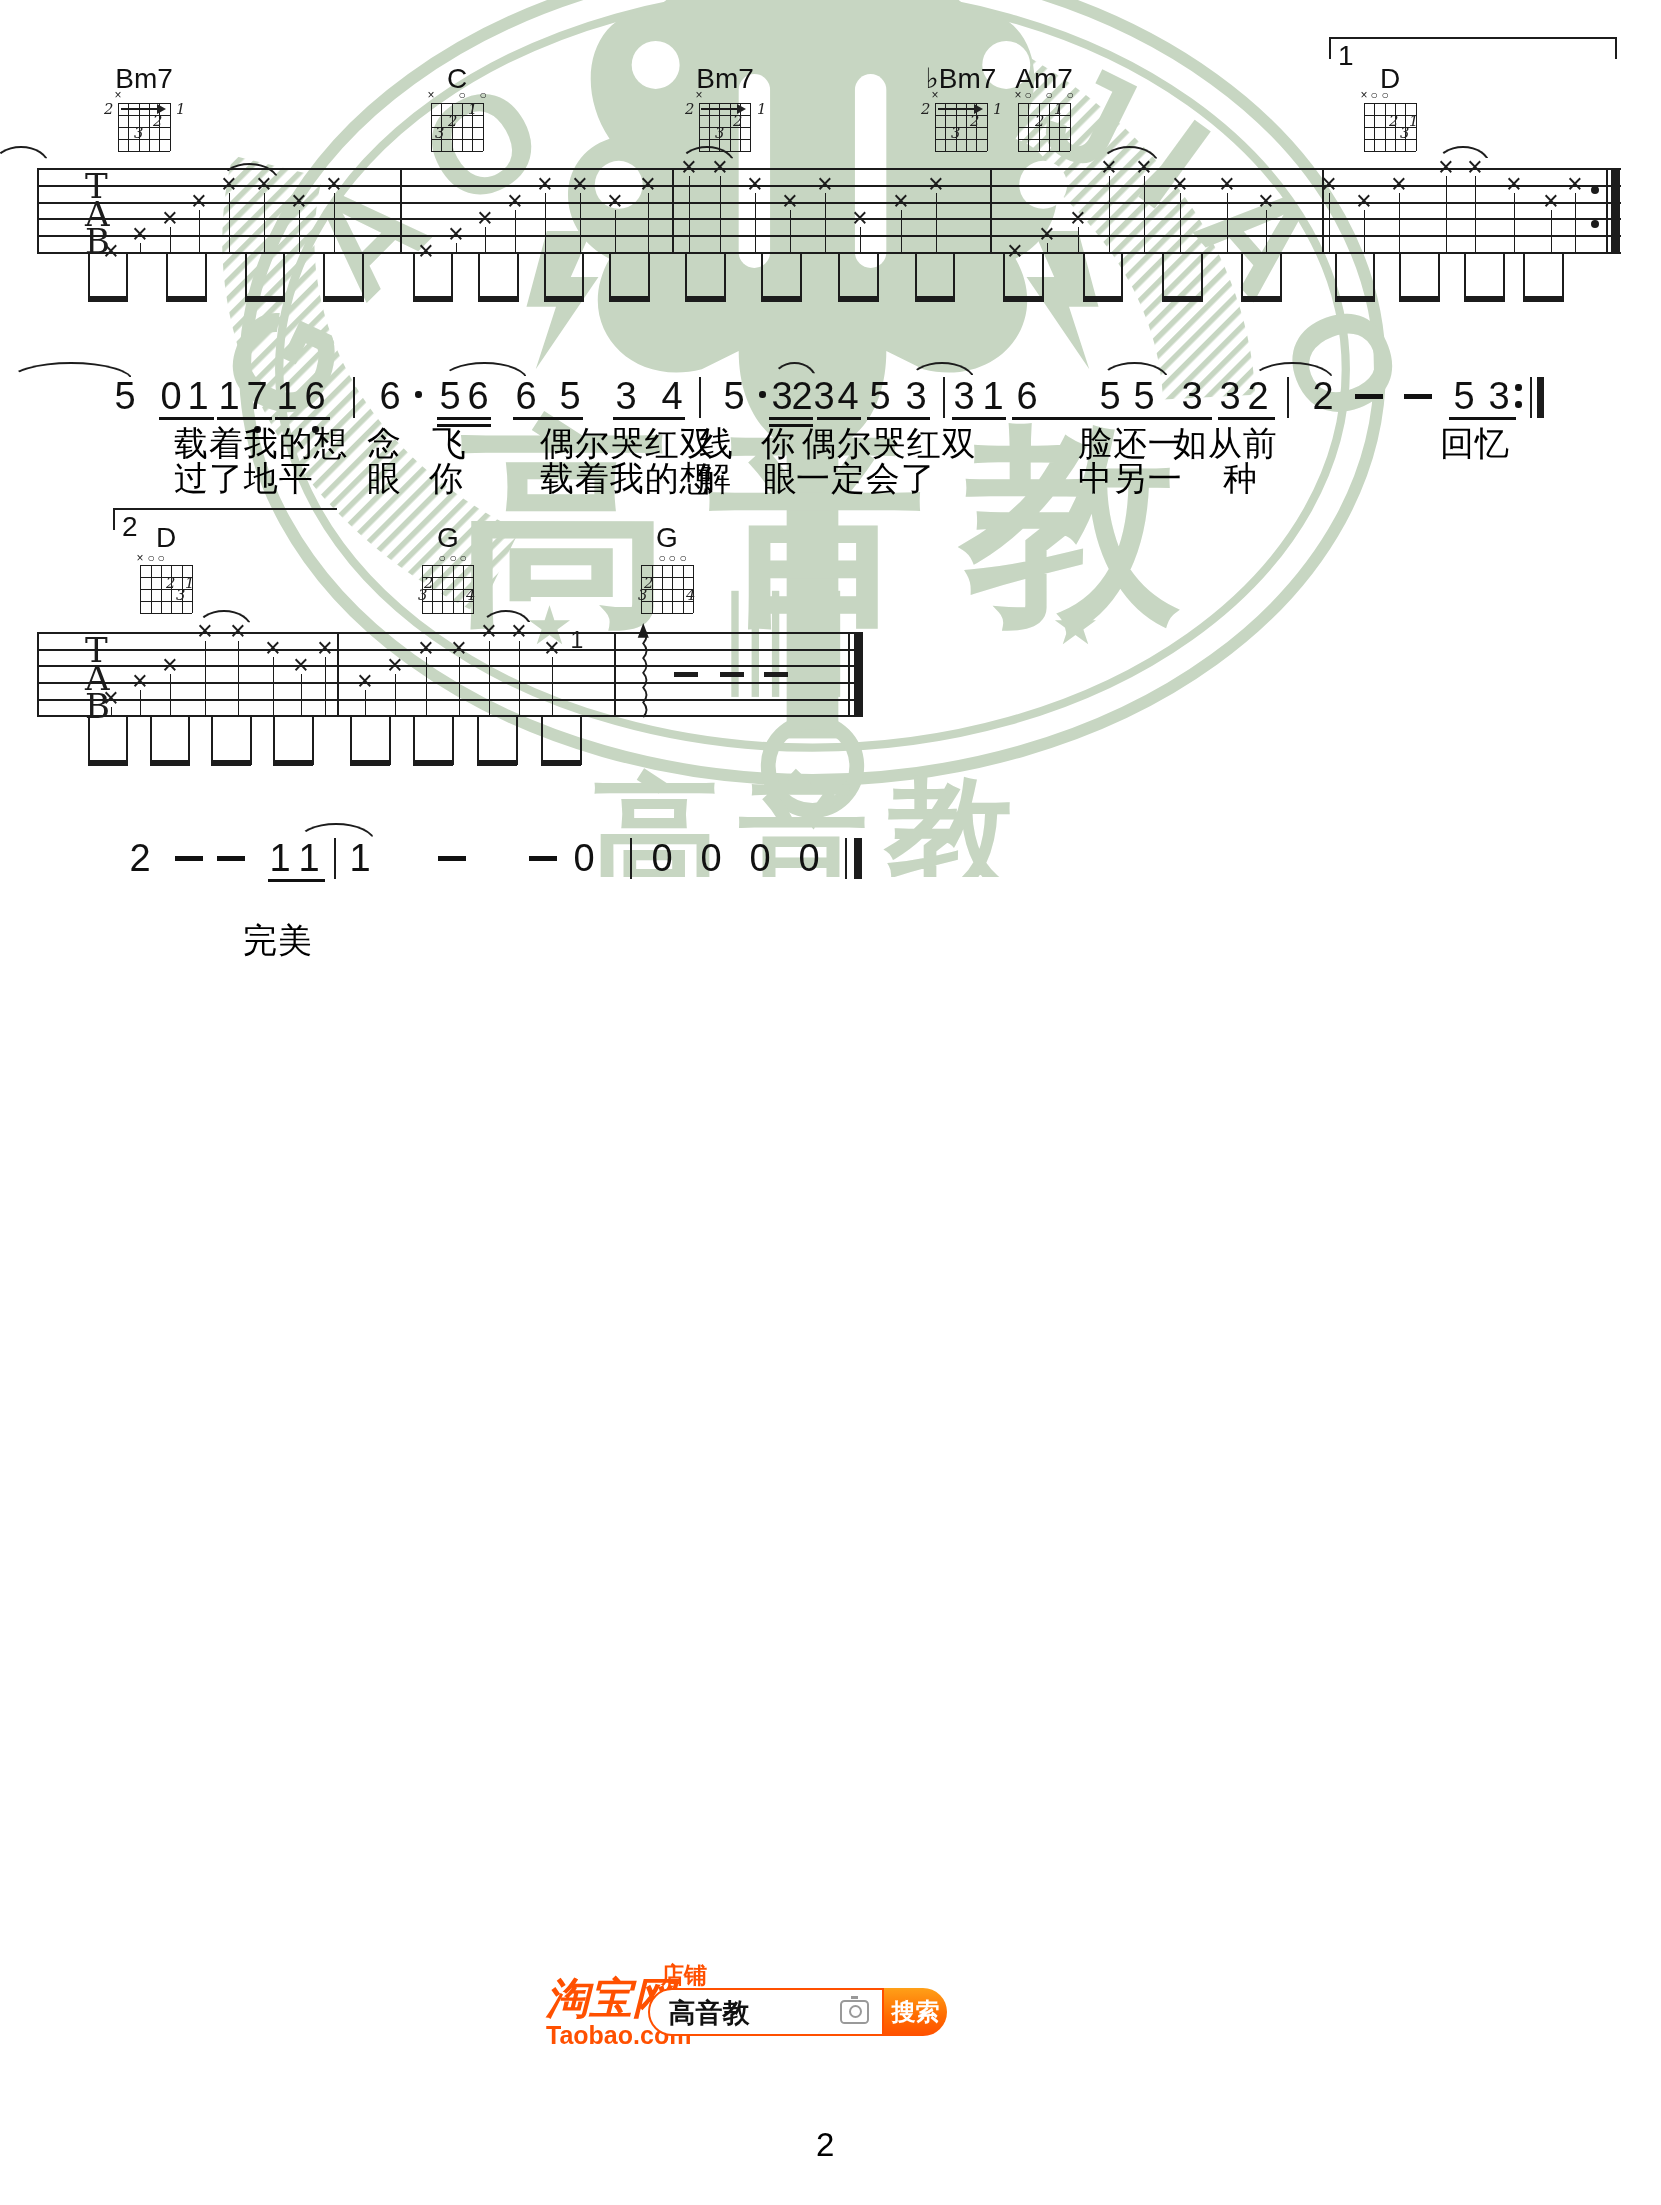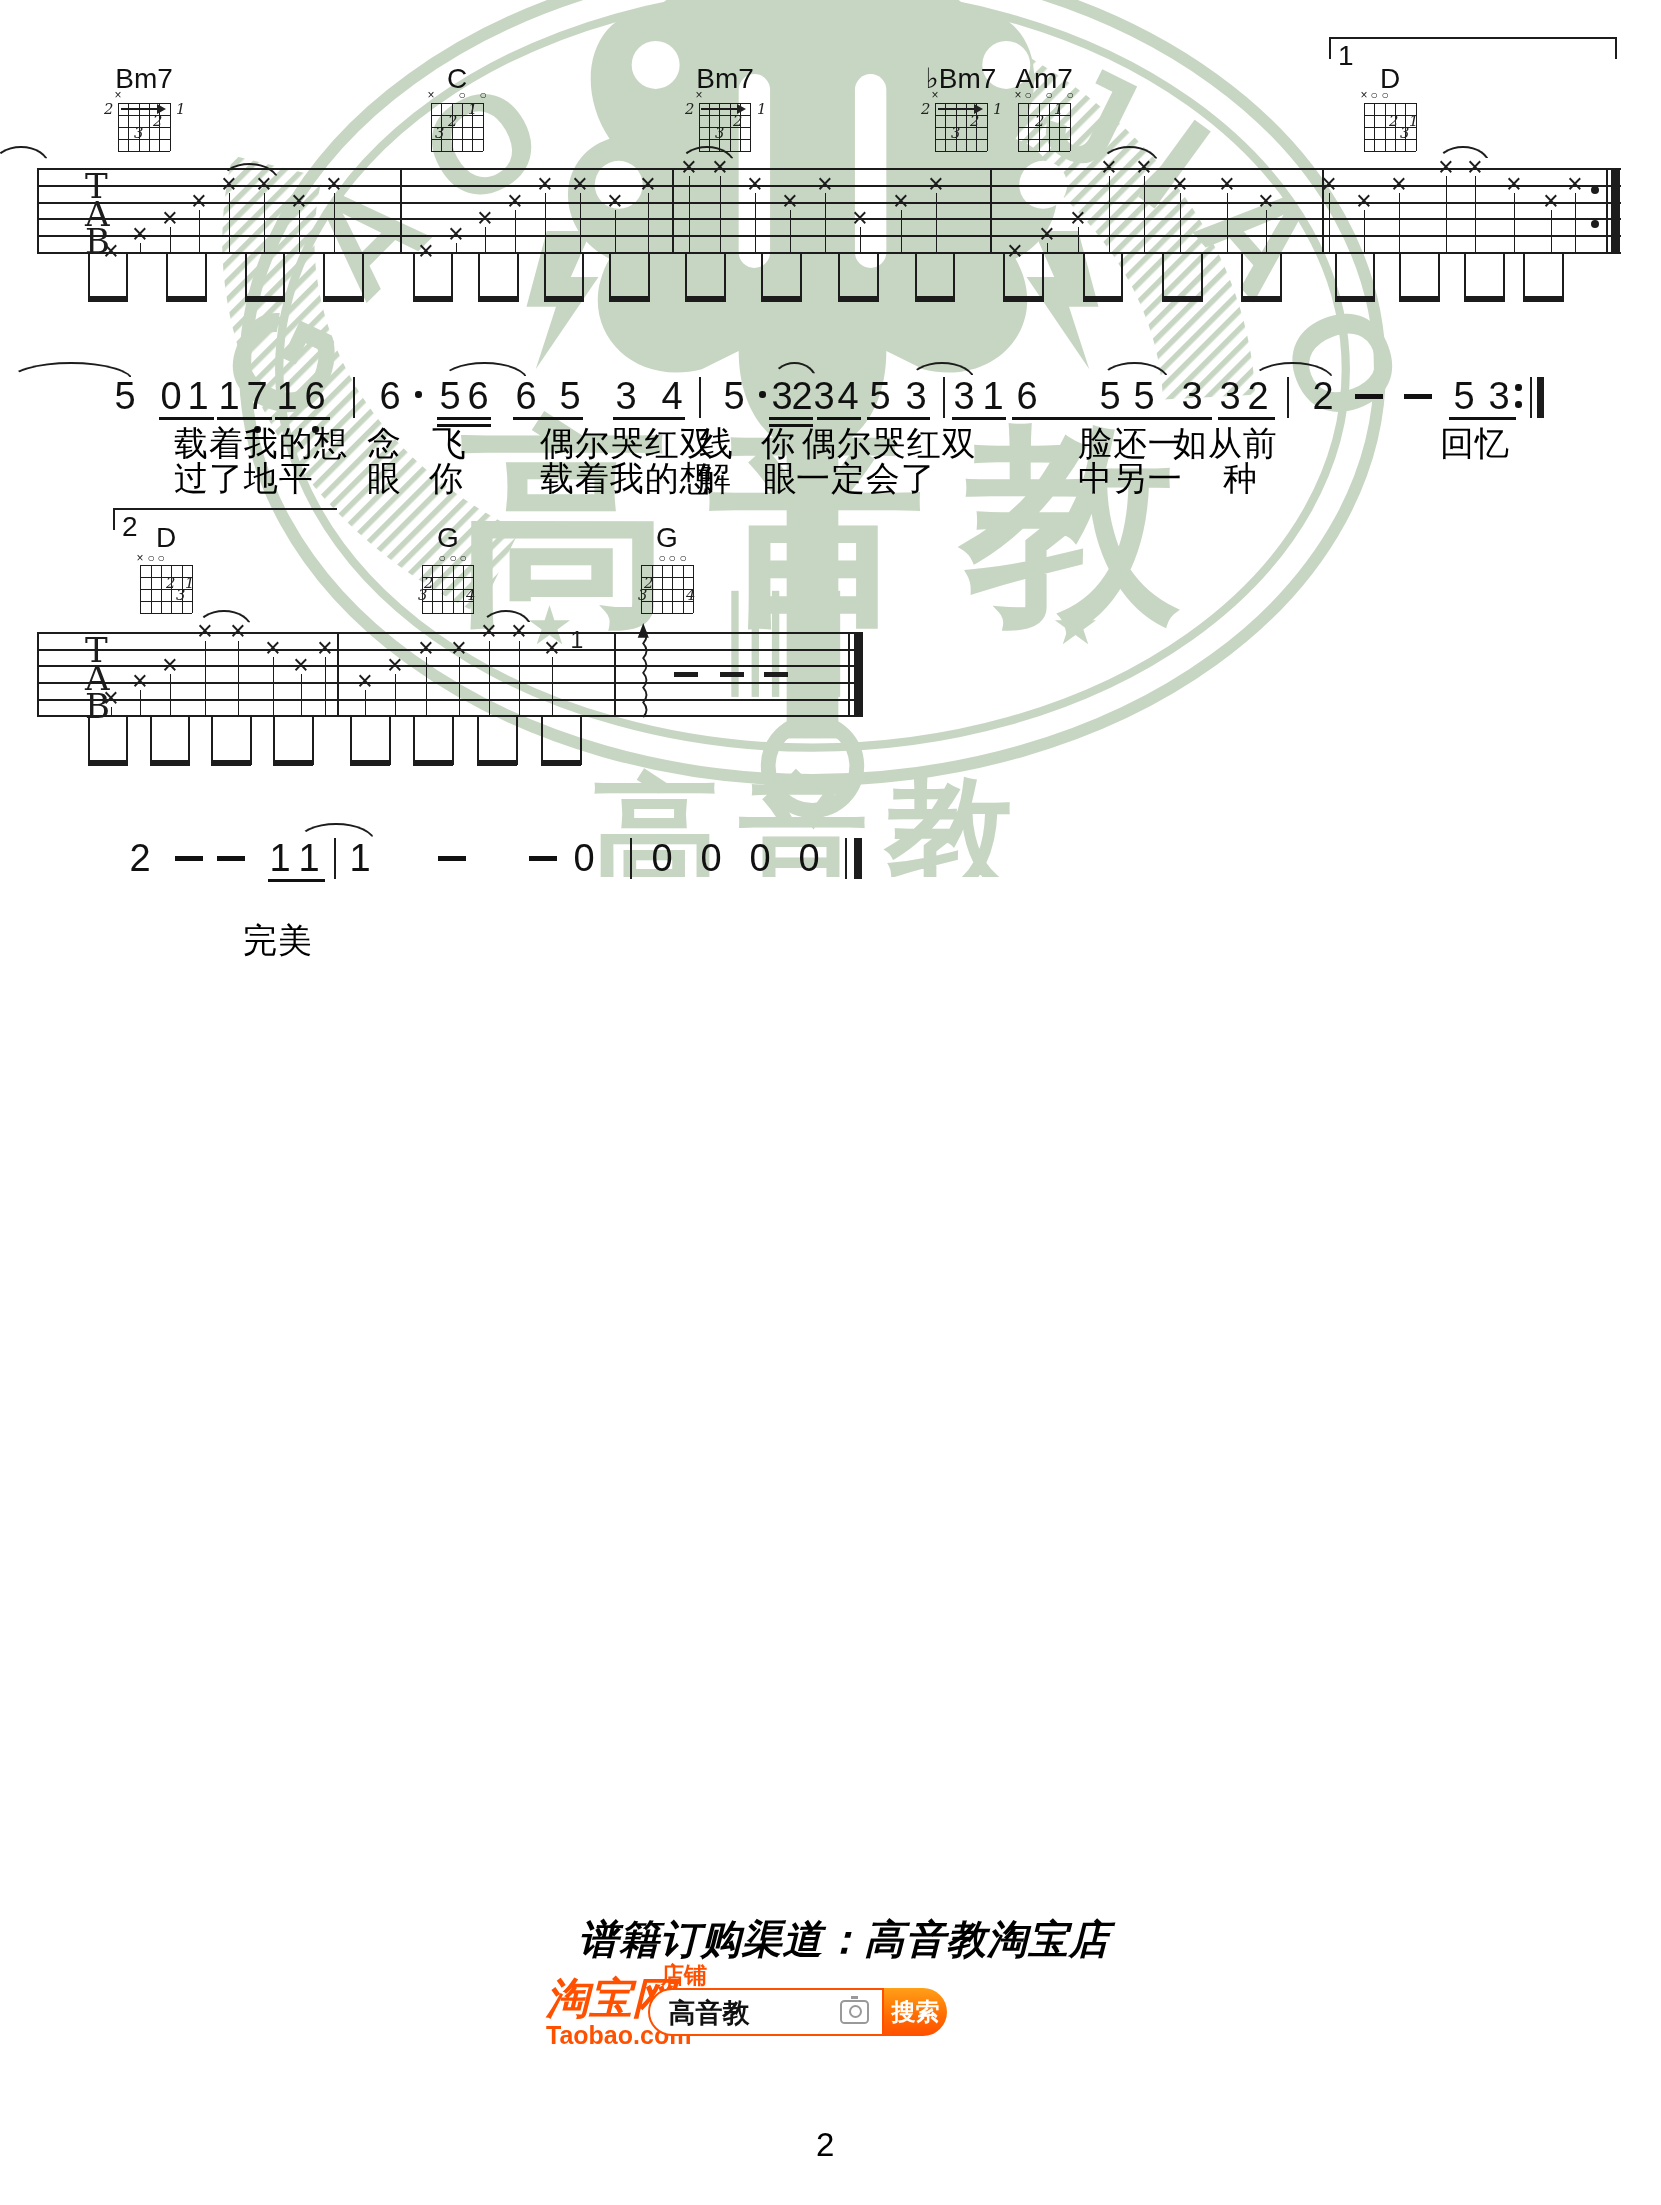--- a/index.html
+++ b/index.html
@@ -617,21 +617,20 @@
       <div class="lyr" style="left: 429px; top: 461px;">你</div>
       <div class="lyr" style="left: 540px; top: 461px;">载着我的想</div>
       <div class="lyr" style="left: 697px; top: 461px;">解</div>
       <div class="lyr" style="left: 763px; top: 461px;">眼</div>
       <div class="lyr" style="left: 796px; top: 461px;">一定会了</div>
       <div class="lyr" style="left: 1078px; top: 461px;">中另一</div>
       <div class="lyr" style="left: 1223px; top: 461px;">种</div>
       <div class="lyr" style="left: 243px; top: 923px;">完美</div>
     </div>
 
-  <div id="order-line" class="ly">谱籍订购渠道：高音教淘宝店</div>
   <div id="tb-logo" class="ly">淘宝网</div>
   <div id="tb-domain" class="ly">Taobao.com</div>
   <div id="shop-label" class="ly">店铺</div>
   <div id="search-pill" class="ly">
     <div id="search-input">高音教</div>
     <div id="camera"></div>
   </div>
   <div id="search-btn" class="ly">搜索</div>
   <div id="page-num" class="ly">2</div>
 </div>

